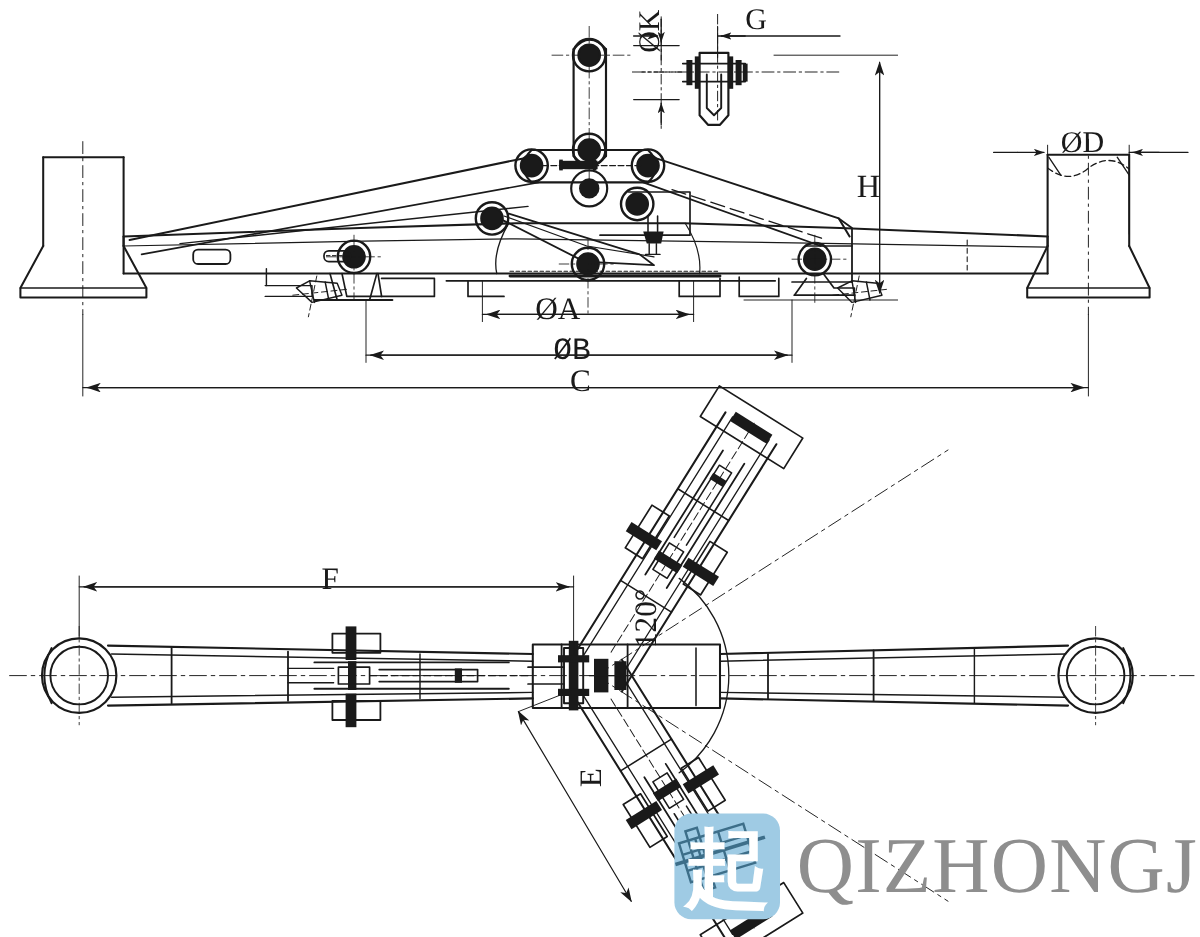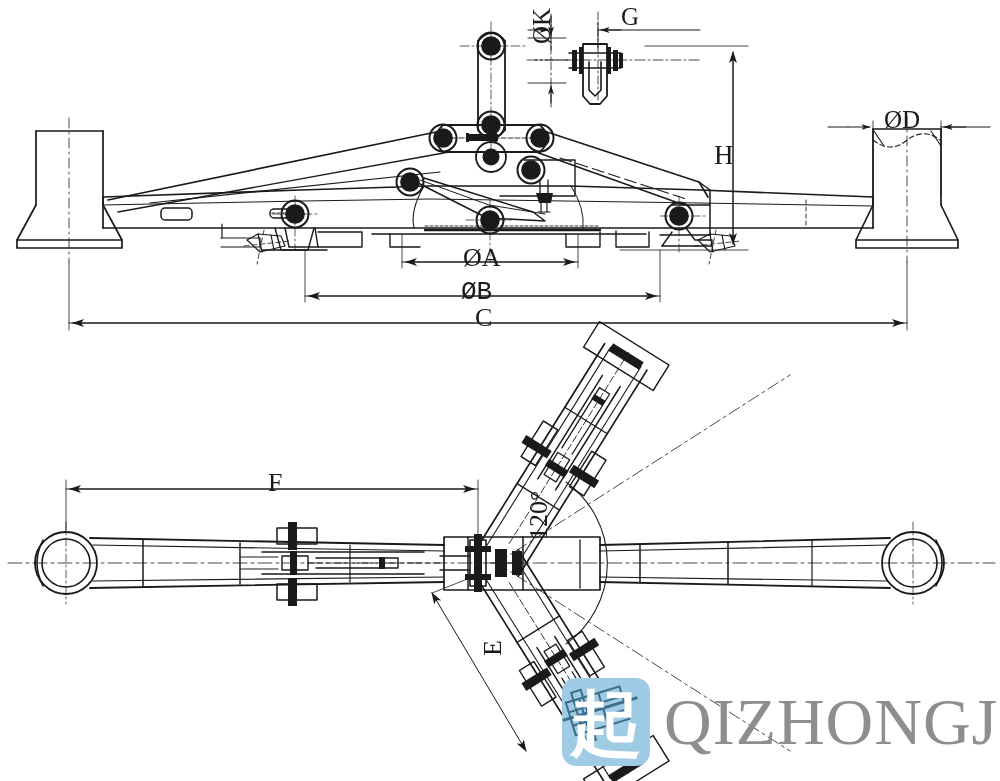--- a/index.html
+++ b/index.html
@@ -372,21 +372,21 @@
 </svg>
 
 <div class="lbl" style="left:528px;top:44px;font-size:25px;transform:rotate(-90deg);transform-origin:left top;">ØK</div>
 
 <div class="lbl" style="left:621px;top:3px;font-size:25px;">G</div>
 
 <div class="lbl" style="left:884px;top:106px;font-size:25px;">ØD</div>
 
 <div class="lbl" style="left:714px;top:140px;font-size:27px;">H</div>
 
-<div class="lbl" style="left:463px;top:243px;font-size:26px;">ØA</div>
+<div class="lbl" style="left:446px;top:243px;font-size:26px;">ØA</div>
 
 <div class="lbl" style="left:461px;top:277px;font-size:26px;font-family:Liberation Mono, monospace;">ØB</div>
 
 <div class="lbl" style="left:475px;top:303px;font-size:26px;">C</div>
 
 <div class="lbl" style="left:268px;top:468px;font-size:26px;">F</div>
 
 <div class="lbl" style="left:478px;top:656px;font-size:26px;transform:rotate(-90deg);transform-origin:left top;">E</div>
 
 <div class="lbl" style="left:524px;top:540px;font-size:26px;transform:rotate(-90deg);transform-origin:left top;">120°</div>

